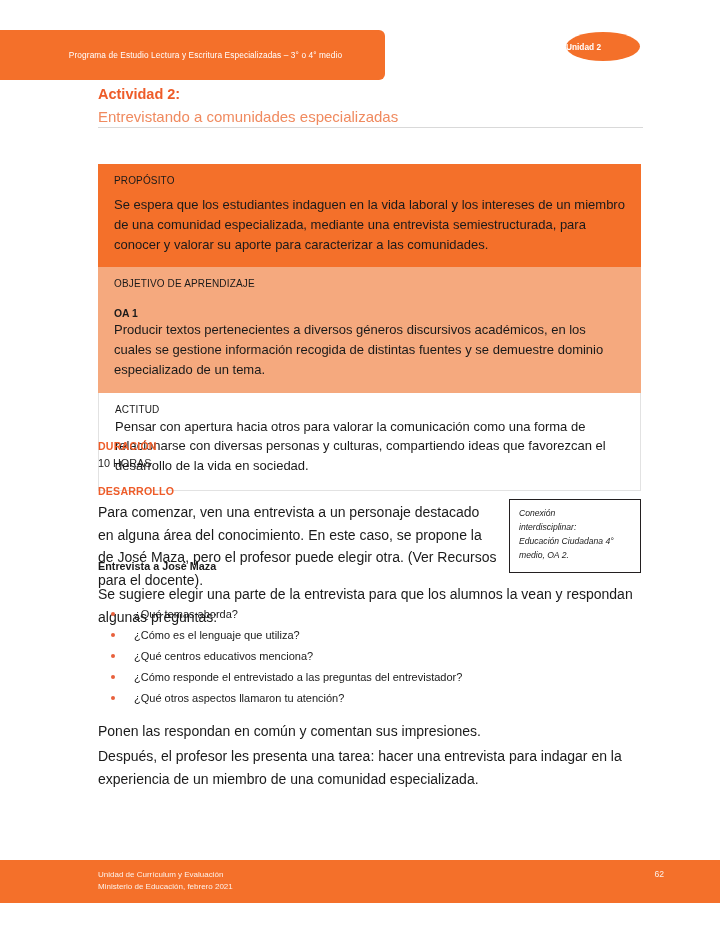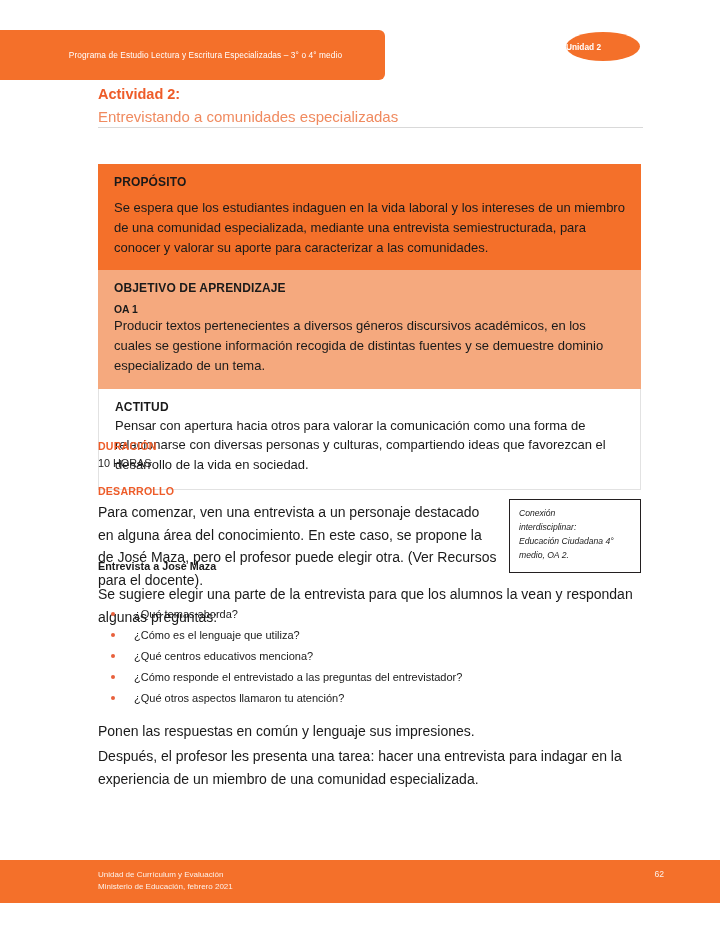--- a/index.html
+++ b/index.html
@@ -105,27 +105,27 @@
   .band-oa {
     background: #f5a97e;
   }
   .band-actitud {
     background: #ffffff;
     border: 1px solid #e2e2e2;
     border-top: none;
     padding-bottom: 14px;
   }
   .band-label {
-    font-size: 12px;
-    font-weight: bold;
+    font-size: 10px;
+    font-weight: normal;
     letter-spacing: 0.15px;
     color: #1a1a1a;
     margin-bottom: 9px;
   }
-  .band-oa .band-label { margin-bottom: 9px; }
+  .band-oa .band-label { margin-bottom: 19px; }
   .band-actitud .band-label { margin-bottom: 2px; }
   .band-body {
     font-size: 13px;
     line-height: 1.52;
     color: #1a1a1a;
   }
   .oa-code {
     font-size: 10.4px;
     font-weight: bold;
     color: #1a1a1a;
@@ -325,21 +325,21 @@
   <li class="bullet-item">
     <span class="bullet-dot"></span>
     <span>¿Cómo responde el entrevistado a las preguntas del entrevistador?</span>
   </li>
   <li class="bullet-item">
     <span class="bullet-dot"></span>
     <span>¿Qué otros aspectos llamaron tu atención?</span>
   </li>
 </ul>
 
-<div class="para para-ponen">Ponen las respuestas en común y lenguaje sus impresiones.</div>
+<div class="para para-ponen">Ponen las respondan en común y comentan sus impresiones.</div>
 <div class="para para-despues">Después, el profesor les presenta una tarea: hacer una entrevista para indagar en la experiencia de un miembro de una comunidad especializada.</div>
 
 <div class="footer-bar"></div>
 <div class="footer-text">
   <div>Unidad de Currículum y Evaluación</div>
   <div>Ministerio de Educación, febrero 2021</div>
 </div>
 <div class="footer-page">62</div>
 
 </body></html>

